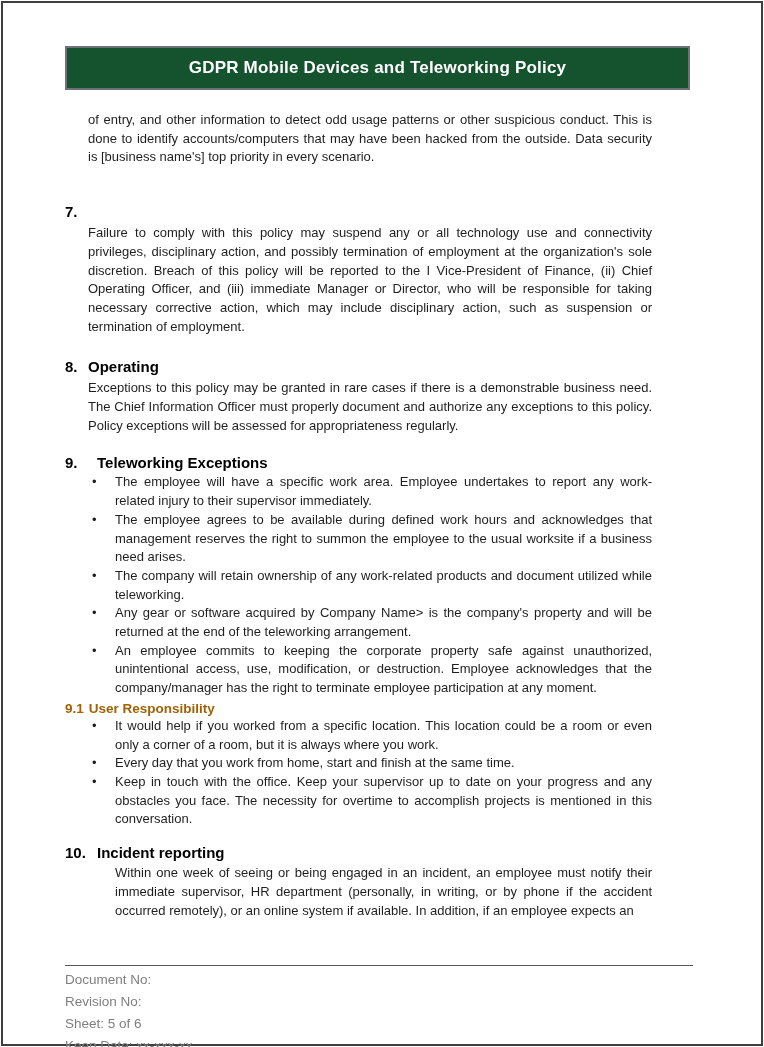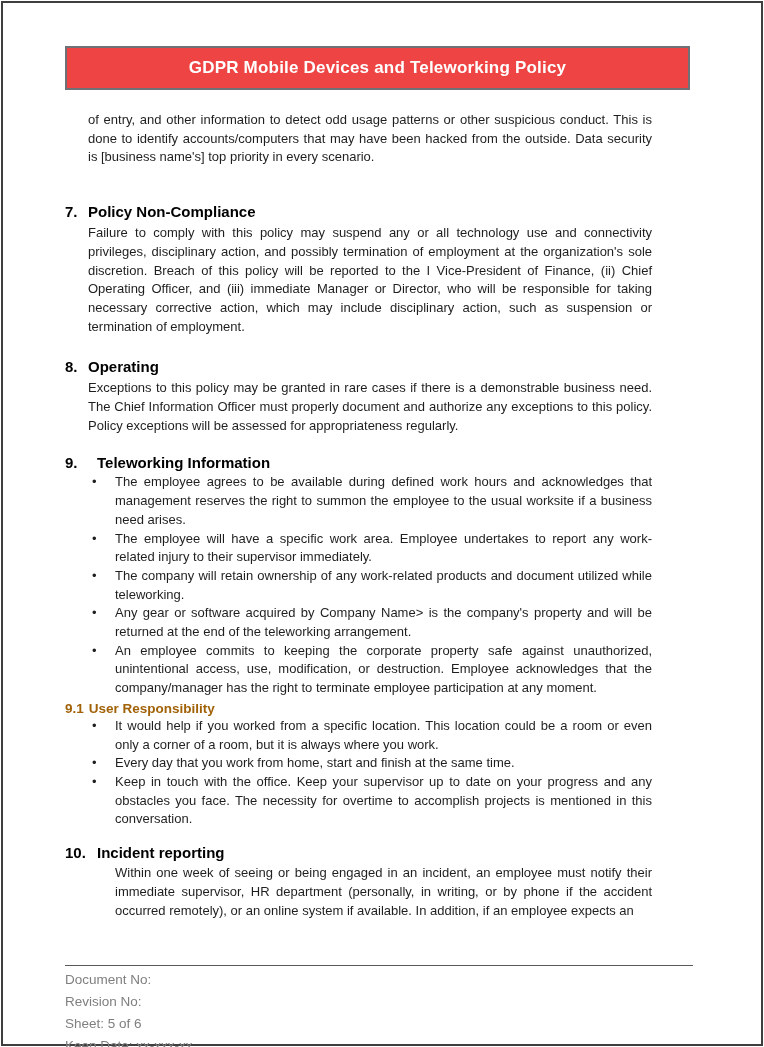--- a/index.html
+++ b/index.html
@@ -5,21 +5,21 @@
   html,body { margin:0; padding:0; background:#ffffff; }
   .page {
     position:relative; width:764px; height:1047px; background:#ffffff;
     font-family:"Liberation Sans", sans-serif; color:#1f1f1f; overflow:hidden;
   }
   .page-border {
     position:absolute; inset:1px; border:2px solid #3e3e3e; pointer-events:none;
   }
   .banner {
     box-sizing:border-box; margin:46px 0 0 65px; width:625px; height:44px;
-    background:#ef4444; border:2px solid #6e7277;
+    background:#14532d; border:2px solid #6e7277;
     display:flex; align-items:center; justify-content:center;
   }
   .banner-title { color:#ffffff; font-weight:bold; font-size:17px; letter-spacing:0.2px; }
 
   .para {
     font-size:13px; line-height:18.7px; text-align:justify; margin:5px; color:#1f1f1f;
   }
   .indent-a { margin-left:88px; width:564px; }
   .indent-b { margin-left:115px; width:537px; }
   .mt-p1 { margin-top:21px; }
@@ -71,41 +71,40 @@
 
   <div class="banner">
     <span class="banner-title">GDPR Mobile Devices and Teleworking Policy</span>
   </div>
 
   <p class="para indent-a mt-p1">of entry, and other information to detect odd usage patterns or other suspicious conduct. This is done to identify accounts/computers that may have been hacked from the outside. Data security is [business name's] top priority in every scenario.</p>
 
   <div>
     <div class="h2 mt-h7">
       <span class="num w23">7.</span>
-      <span class="ttl">Policy Non-Compliance</span>
     </div>
     <p class="para indent-a mt-pbody">Failure to comply with this policy may suspend any or all technology use and connectivity privileges, disciplinary action, and possibly termination of employment at the organization's sole discretion. Breach of this policy will be reported to the I Vice-President of Finance, (ii) Chief Operating Officer, and (iii) immediate Manager or Director, who will be responsible for taking necessary corrective action, which may include disciplinary action, such as suspension or termination of employment.</p>
   </div>
 
   <div>
     <div class="h2 mt-h8">
       <span class="num w23">8.</span>
       <span class="ttl">Operating</span>
     </div>
     <p class="para indent-a mt-pbody">Exceptions to this policy may be granted in rare cases if there is a demonstrable business need. The Chief Information Officer must properly document and authorize any exceptions to this policy. Policy exceptions will be assessed for appropriateness regularly.</p>
   </div>
 
   <div>
     <div class="h2 mt-h9">
       <span class="num w32">9.</span>
-      <span class="ttl">Teleworking Information</span>
+      <span class="ttl">Teleworking Exceptions</span>
     </div>
     <ul class="bullets mt-ul9">
+      <li>The employee will have a specific work area. Employee undertakes to report any work-related injury to their supervisor immediately.</li>
       <li>The employee agrees to be available during defined work hours and acknowledges that management reserves the right to summon the employee to the usual worksite if a business need arises.</li>
-      <li>The employee will have a specific work area. Employee undertakes to report any work-related injury to their supervisor immediately.</li>
       <li>The company will retain ownership of any work-related products and document utilized while teleworking.</li>
       <li>Any gear or software acquired by Company Name&gt; is the company's property and will be returned at the end of the teleworking arrangement.</li>
       <li>An employee commits to keeping the corporate property safe against unauthorized, unintentional access, use, modification, or destruction. Employee acknowledges that the company/manager has the right to terminate employee participation at any moment.</li>
     </ul>
   </div>
 
   <div>
     <div class="h3">
       <span class="num">9.1</span><span class="ttl">User Responsibility</span>
     </div>

